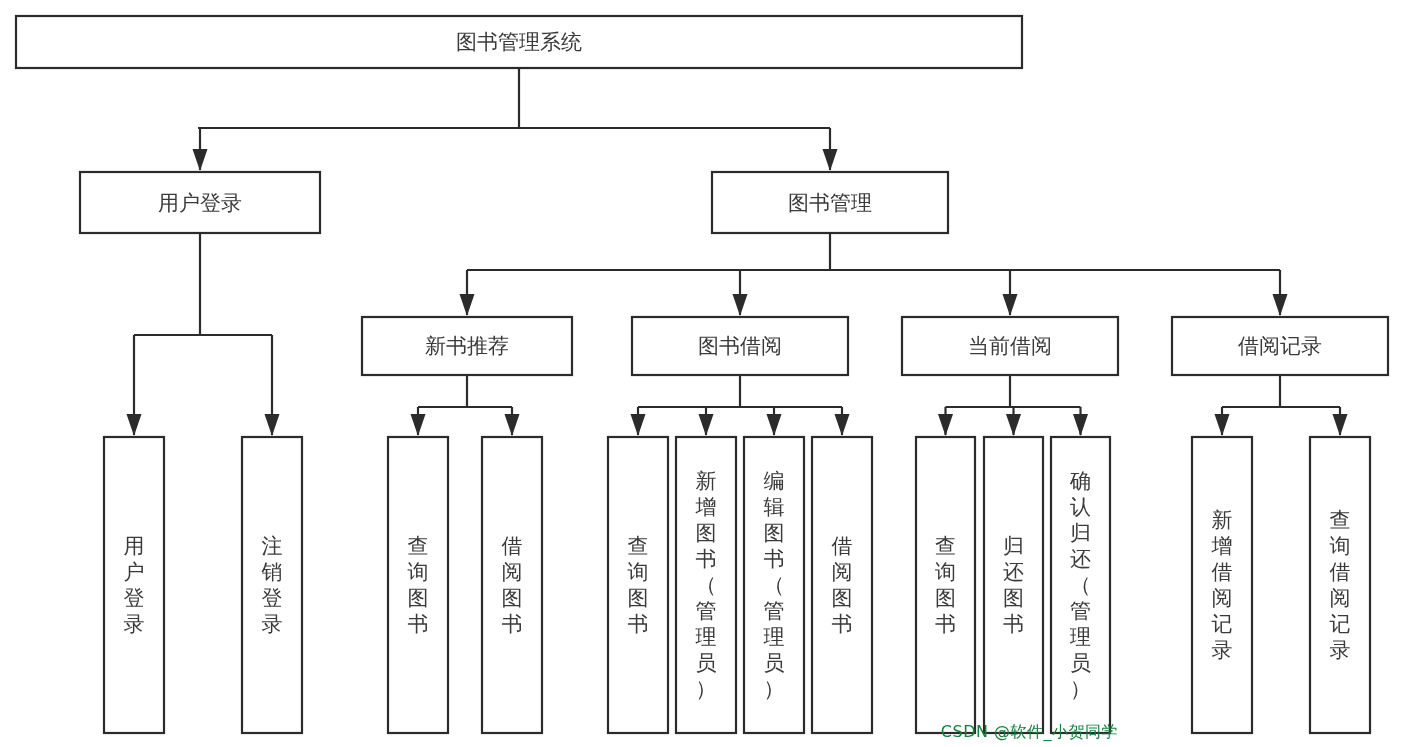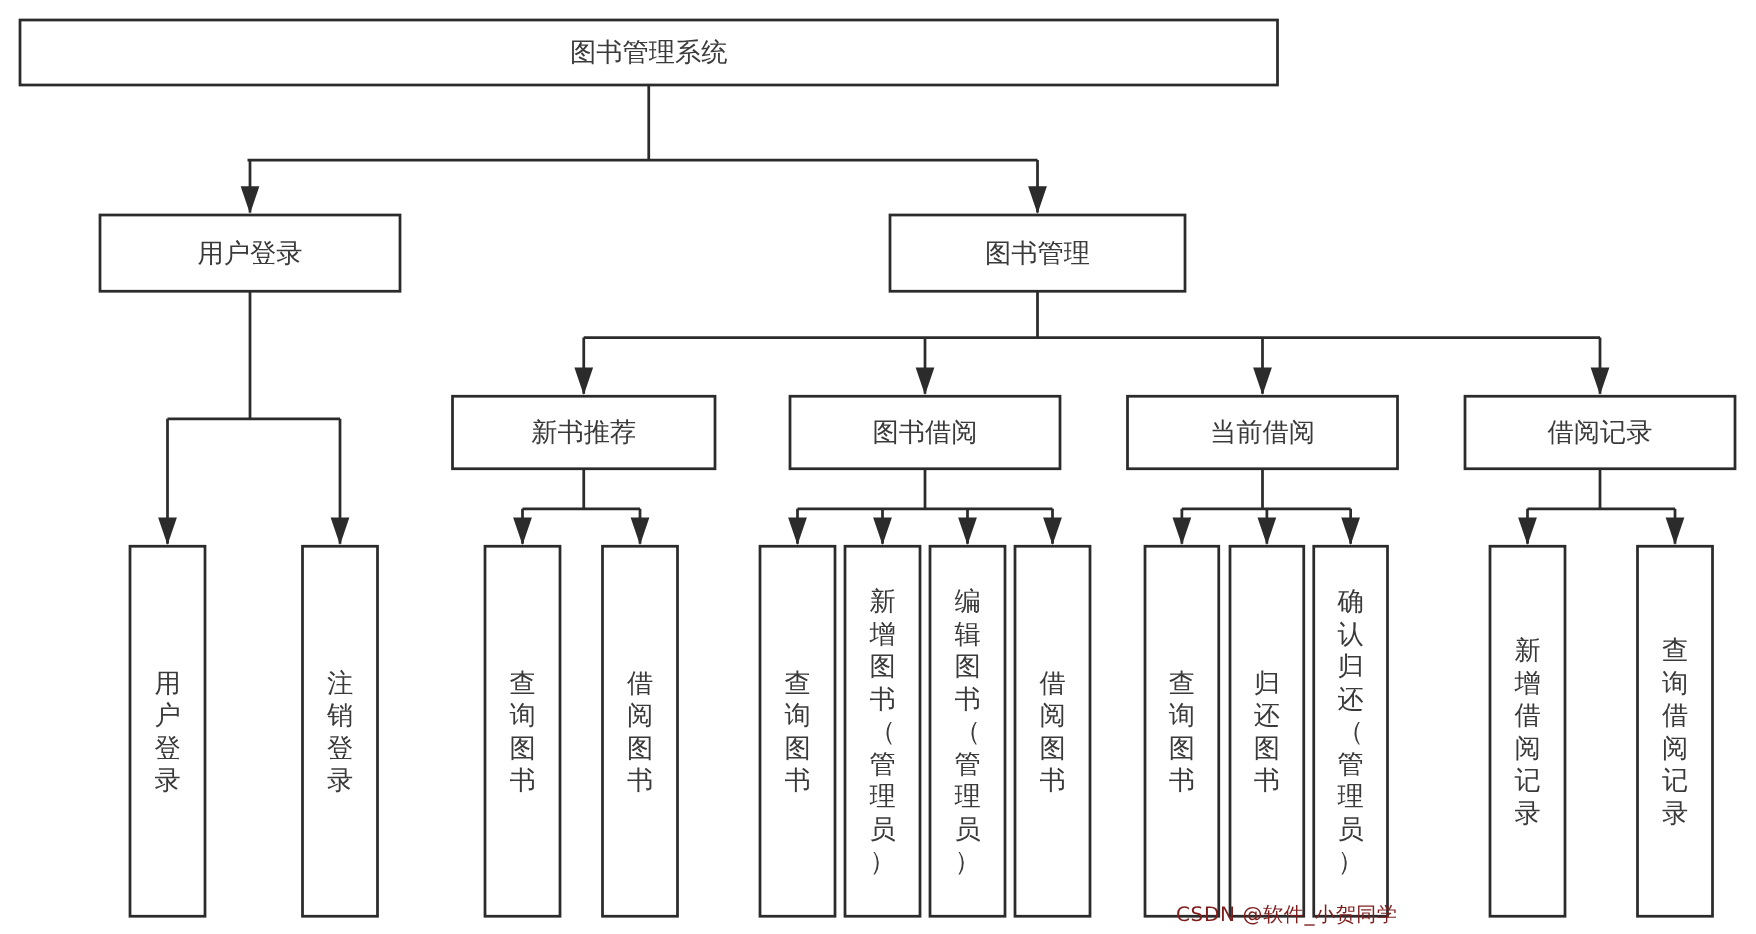--- a/index.html
+++ b/index.html
@@ -53,21 +53,21 @@
     font-family: "DejaVu Sans", "Liberation Sans", sans-serif;
     font-size: 21px;
     text-anchor: middle;
   }
   .watermark {
     position: absolute;
     right: 8px;
     bottom: 4px;
     font-family: "DejaVu Sans", "Liberation Sans", sans-serif;
     font-size: 16px;
-    color: #7f1d1d;
+    color: #15803d;
     letter-spacing: 0.5px;
     white-space: nowrap;
     user-select: none;
   }
 </style>
 </head>
 <body>
 
 <div id="diagram-root">
   <svg class="tree" viewBox="0 0 1405 747">

